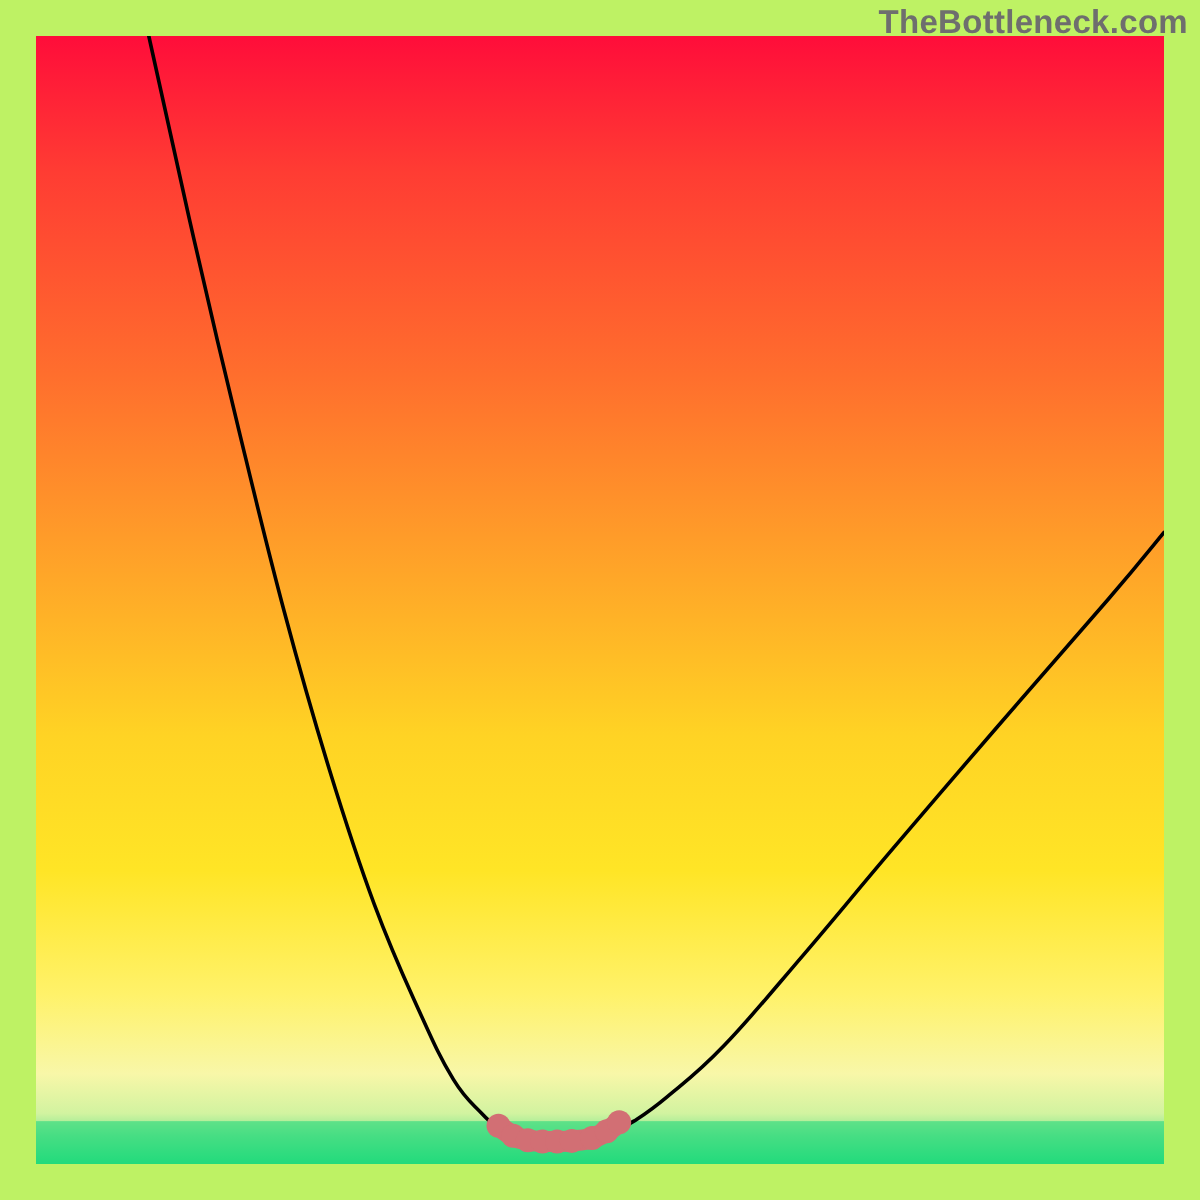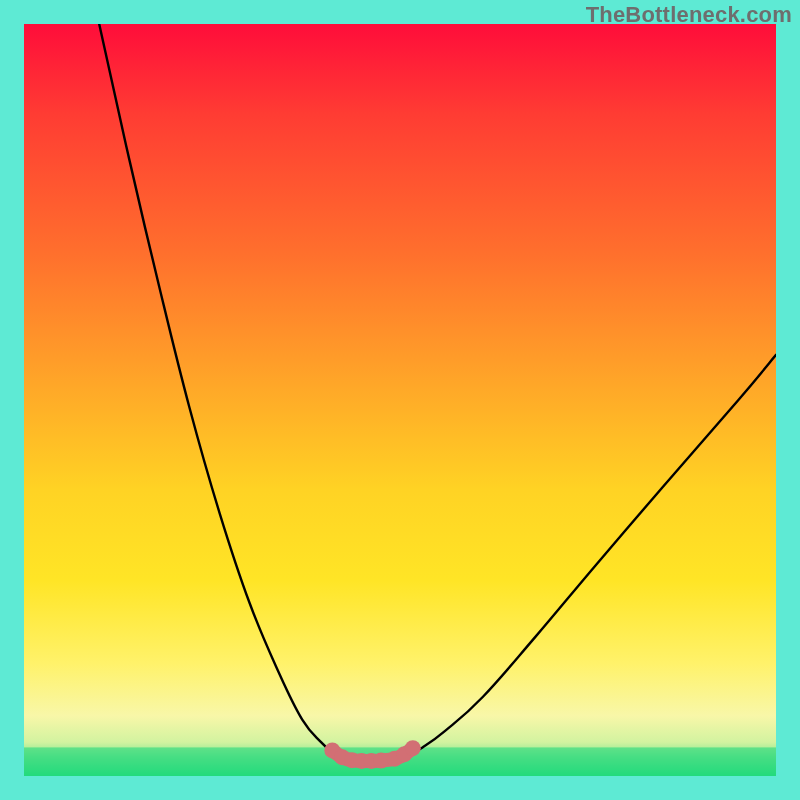--- a/index.html
+++ b/index.html
@@ -9,21 +9,21 @@
     height: 800px;
     background: #000;
     overflow: hidden;
   }
   .frame {
     position: absolute;
     left: 0;
     top: 0;
     width: 800px;
     height: 800px;
-    background: #5eead4;
+    background: #bef264;
   }
   .plot {
     position: absolute;
     left: 24px;
     top: 24px;
     width: 752px;
     height: 752px;
     overflow: hidden;
   }
   .watermark {

